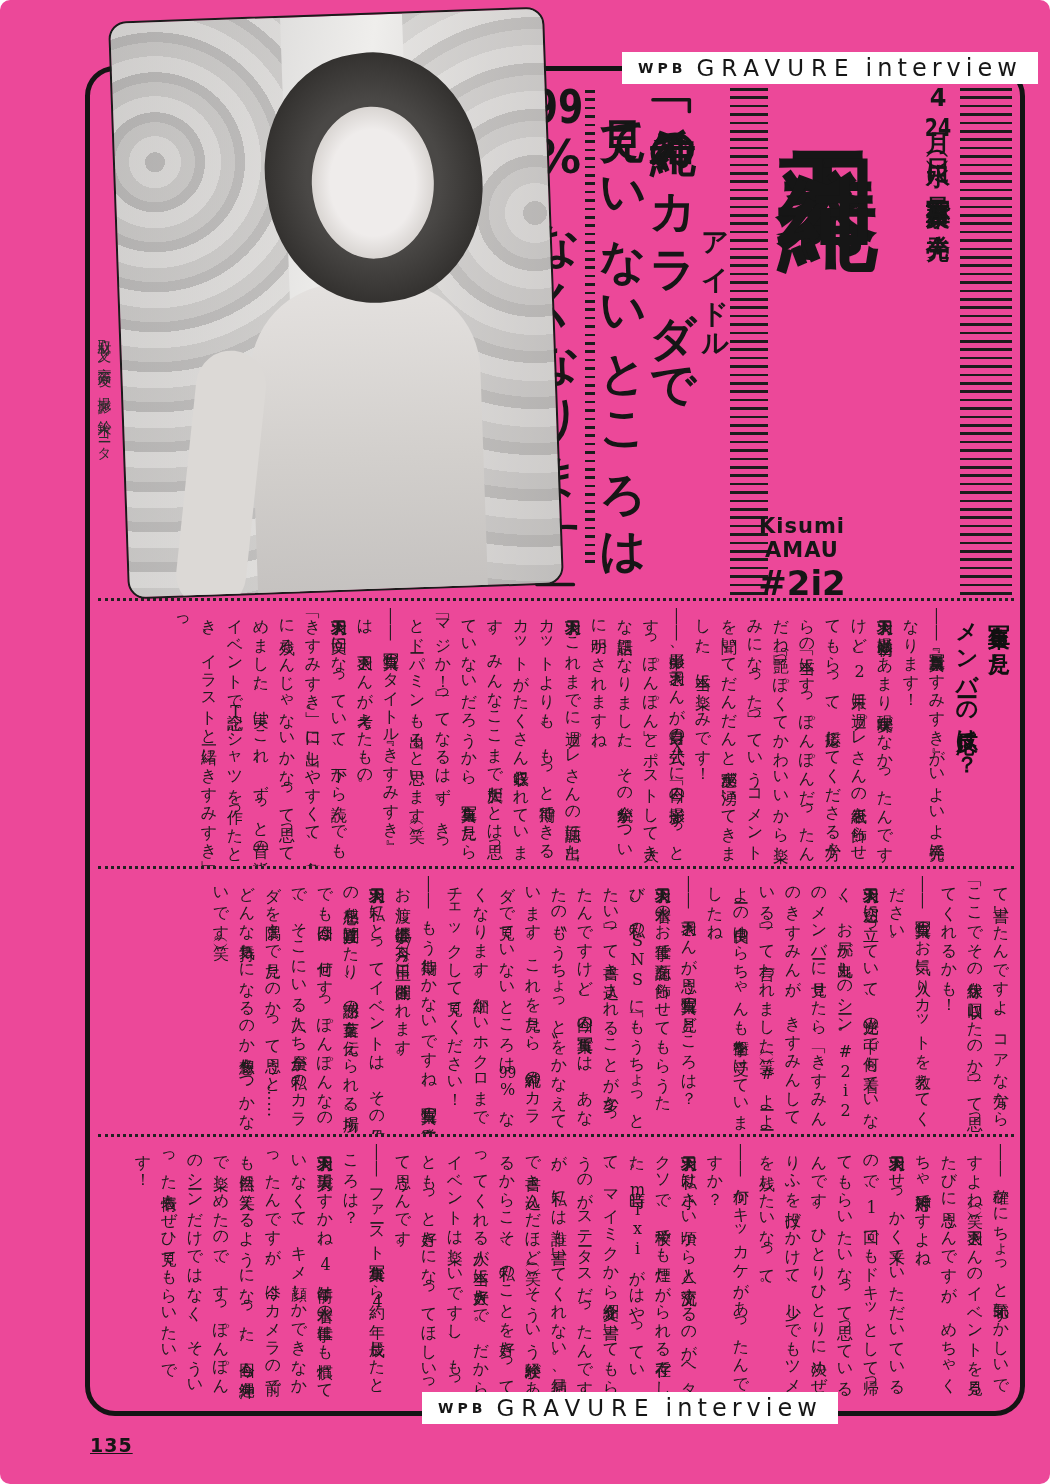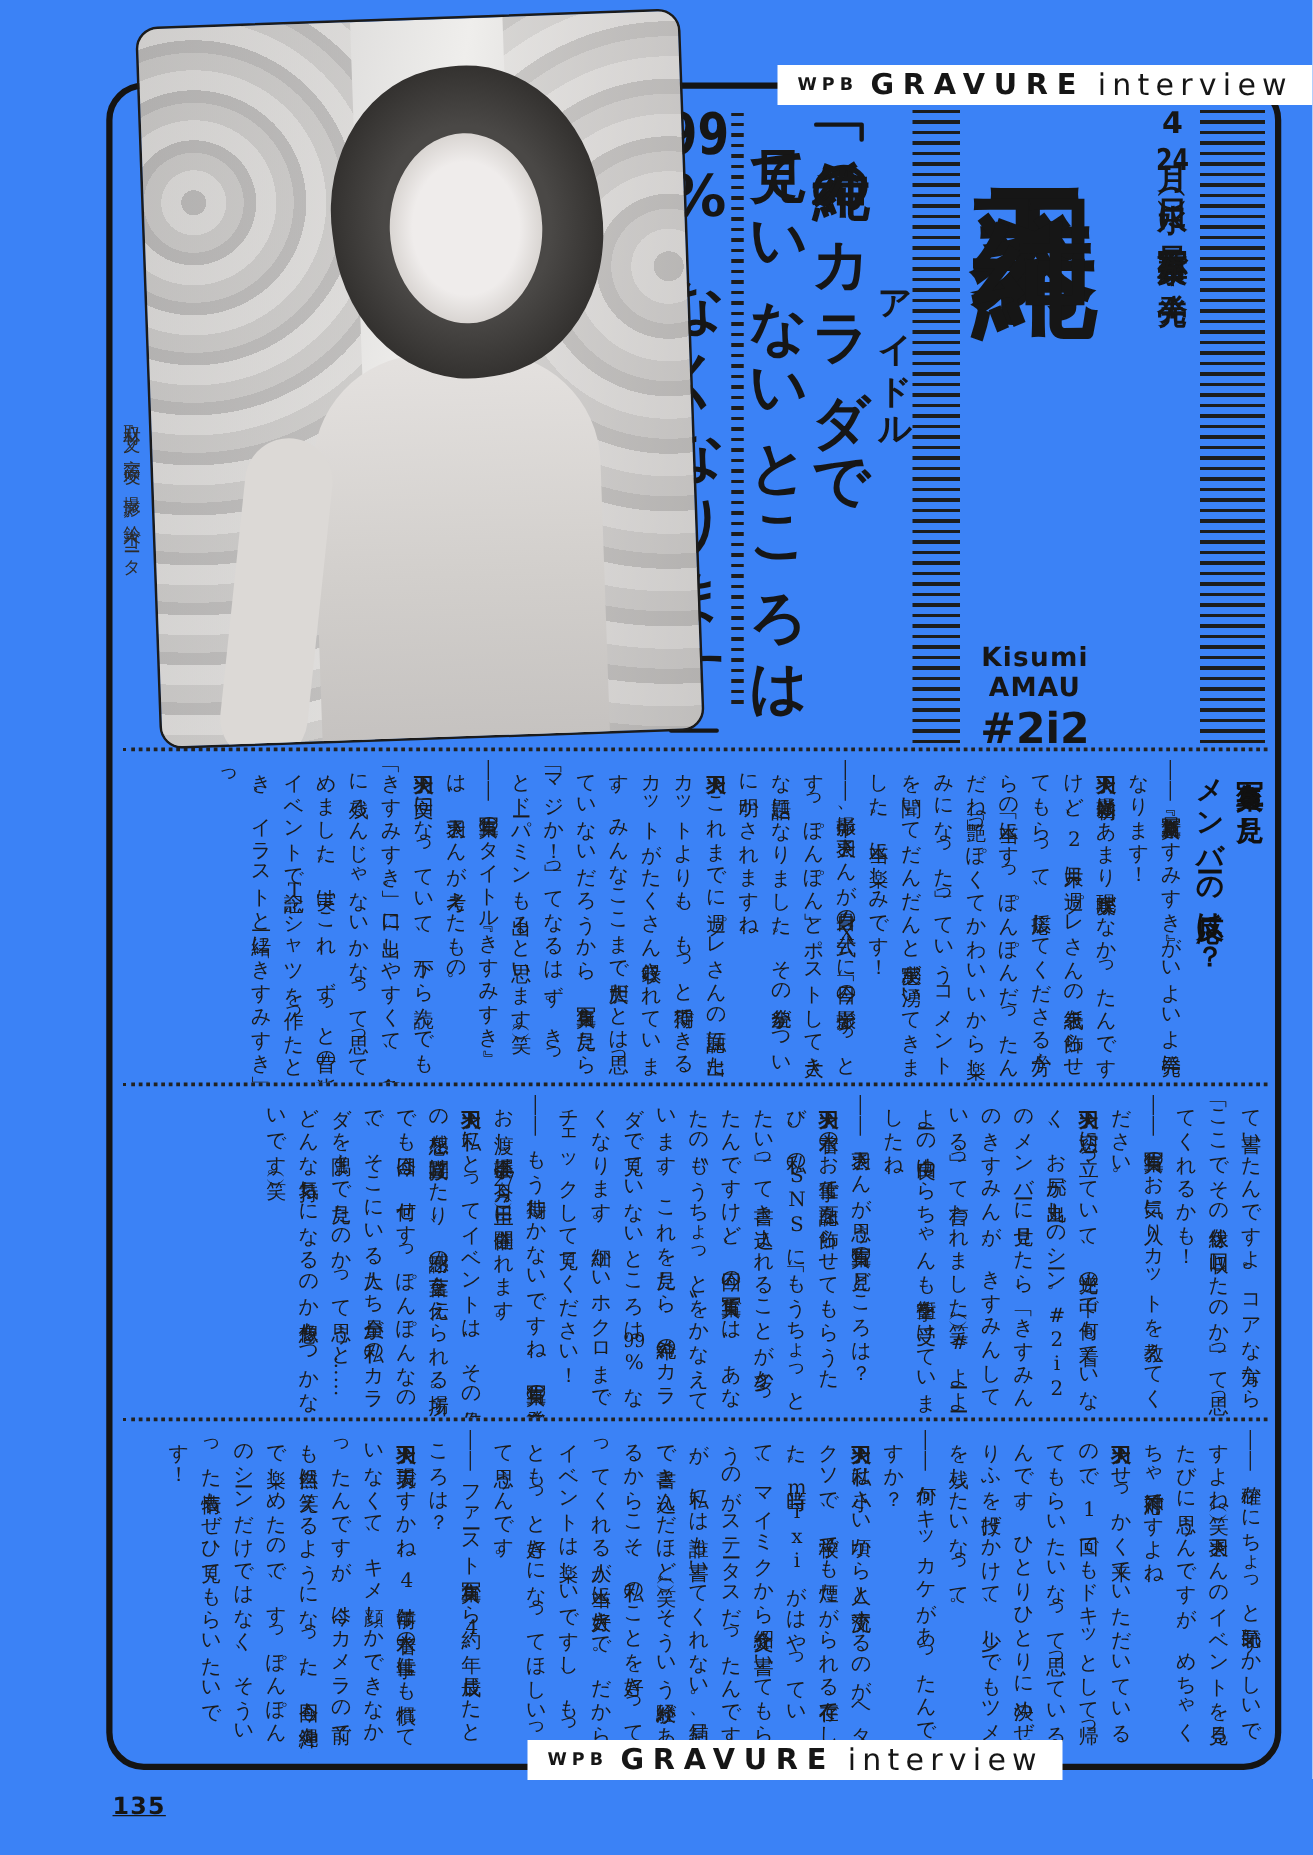--- a/index.html
+++ b/index.html
@@ -1,29 +1,29 @@
 <!DOCTYPE html>
 <html><head>
 <meta charset="utf-8">
 <style>
   html,body{margin:0;padding:0;background:#ffffff;}
   body{width:1050px;height:1484px;font-family:"DejaVu Sans",sans-serif;color:#161616;}
-  .page{position:relative;width:1050px;height:1484px;background:#3b82f6;overflow:hidden;}
+  .page{position:relative;width:1050px;height:1484px;background:#ec4899;overflow:hidden;border-radius:10px;}
 
   
   .frame{position:absolute;left:85px;top:66px;width:930px;height:1340px;
          border:5px solid #141414;border-radius:30px;z-index:1;}
 
   
   .tag{position:absolute;z-index:3;background:#fff;padding:0 16px;white-space:nowrap;
        display:flex;align-items:center;gap:10px;height:32px;}
   .tag-top{left:622px;top:52px;}
   .tag-bottom{left:422px;top:1392px;}
   .tag .wpb{font-weight:bold;font-size:14px;letter-spacing:4px;}
-  .tag .grav{font-weight:bold;font-size:23px;letter-spacing:7px;}
+  .tag .grav{font-weight:normal;font-size:23px;letter-spacing:7px;}
   .tag .intv{font-size:24px;letter-spacing:5px;}
 
   
   .photo{position:absolute;left:118px;top:14px;width:432px;height:574px;
          transform:rotate(-2deg);transform-origin:50% 50%;
          border:2px solid #1b1b1b;border-radius:18px;overflow:hidden;z-index:5;
          background:linear-gradient(100deg,#c7c6c5 0%,#dddcdb 28%,#efeeec 50%,#d8d6d5 72%,#bdbbba 100%);}
   .photo .curt-l{position:absolute;left:-30px;top:-20px;width:200px;height:640px;
          background:repeating-radial-gradient(circle at 35% 25%,#9e9c9b 0 10px,#d6d4d2 10px 26px,#b9b7b5 26px 40px);
          opacity:.55;}
@@ -53,21 +53,21 @@
          background:repeating-linear-gradient(to bottom,#1c1c1c 0 2.6px,transparent 2.6px 8.4px);}
   .s1{left:960px;top:88px;width:52px;height:512px;}
   .s2{left:730px;top:88px;width:38px;height:512px;}
   .t1{left:585px;top:90px;width:10px;height:474px;}
 
   
   .date-col{position:absolute;left:916px;top:84px;height:450px;z-index:2;
             font:bold 24px/44px "DejaVu Sans",sans-serif;letter-spacing:2px;}
   .name-col{position:absolute;left:770px;top:72px;height:460px;z-index:2;
             font:bold 100px/118px "DejaVu Sans",sans-serif;letter-spacing:8px;}
-  .kisumi{position:absolute;left:766px;top:514px;width:124px;text-align:center;z-index:2;}
+  .kisumi{position:absolute;left:740px;top:514px;width:124px;text-align:center;z-index:2;}
   .kisumi .rom{font:bold 21px/24px "DejaVu Sans",sans-serif;letter-spacing:1px;}
   .kisumi .grp{font:bold 34px/36px "DejaVu Sans",sans-serif;margin-top:3px;}
   .role-col{position:absolute;left:700px;top:214px;height:220px;z-index:2;
             font:bold 27px/30px "DejaVu Sans",sans-serif;letter-spacing:3px;}
   .quote-col{position:absolute;top:84px;height:500px;z-index:2;
              font:bold 46px/52px "DejaVu Sans",sans-serif;letter-spacing:6px;}
   .qc1{left:648px;}
   .qc2{left:598px;}
   .qc3{left:532px;}
 

